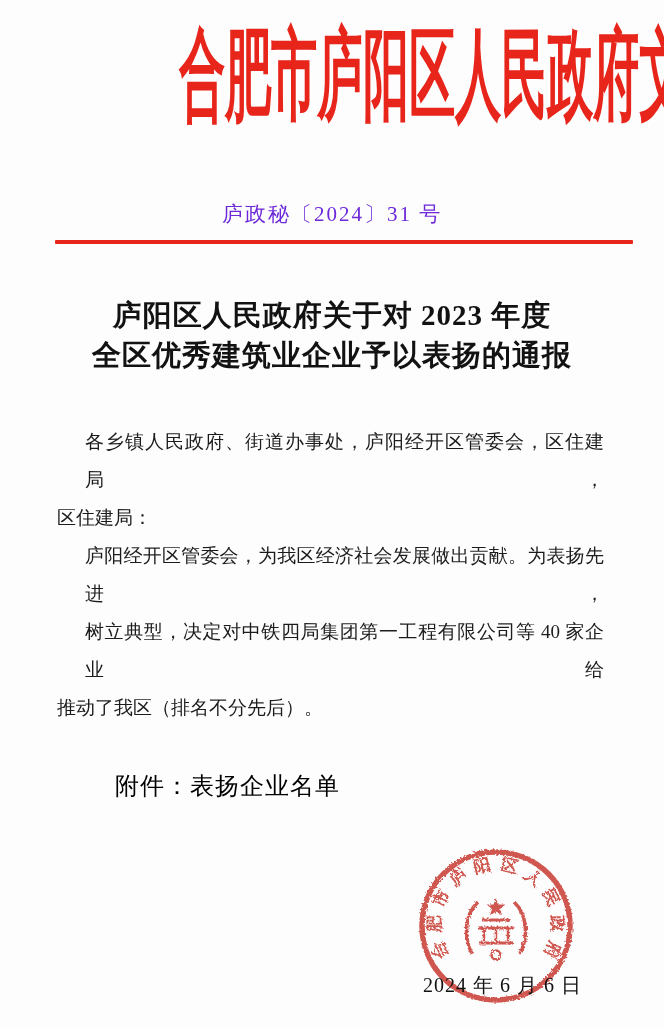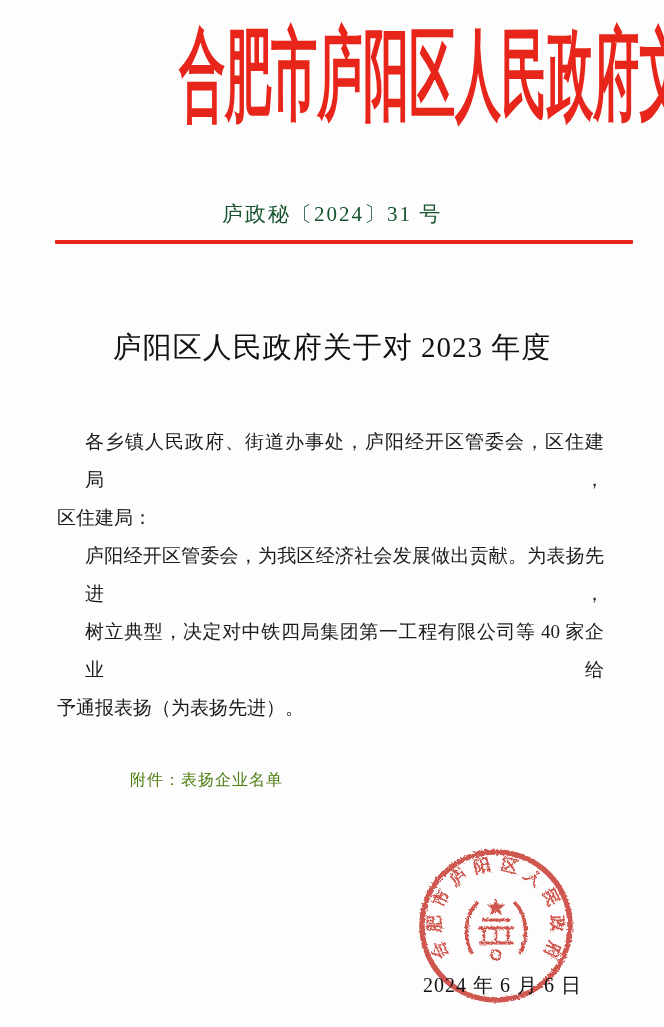--- a/index.html
+++ b/index.html
@@ -16,42 +16,42 @@
     text-align:center;white-space:nowrap;
     font-size:100px;line-height:1.0;font-weight:bold;
     color:#e8251b;
     transform:scaleX(0.46);
     transform-origin:50% 0;
     letter-spacing:0px;
   }
   .doc-number{
     position:absolute;top:200px;left:0;width:664px;
     text-align:center;
-    font-size:21px;letter-spacing:2px;color:#14532d;
+    font-size:21px;letter-spacing:2px;color:#6d28d9;
   }
   .red-rule{
     position:absolute;top:240px;left:55px;width:578px;height:4px;
     background:#e8251b;border-radius:1px;
   }
   .doc-title{
     position:absolute;top:295px;left:0;width:664px;
-    text-align:center;font-weight:normal;
-    font-size:29px;line-height:40px;letter-spacing:1px;color:#121212;margin-top:32px;
+    text-align:center;font-weight:bold;
+    font-size:29px;line-height:40px;letter-spacing:1px;color:#121212;
   }
   .doc-body{
     position:absolute;top:423px;left:57px;width:547px;
     font-size:19px;line-height:38px;color:#1c1c1c;
   }
   .ln{white-space:nowrap;}
   .ln.fill{white-space:normal;text-align:justify;text-align-last:justify;margin-left:28px;}
   .ln.ind{padding-left:35px;}
   .ln.ind2{padding-left:33px;}
   .attachment{
-    position:absolute;top:770px;left:130px;
-    font-size:16px;letter-spacing:1px;color:#4d7c0f;
+    position:absolute;top:770px;left:115px;
+    font-size:24px;letter-spacing:1px;color:#000000;
   }
   .seal{
     position:absolute;left:411px;top:841px;width:170px;height:170px;
   }
   .seal text{
     font-family:"Liberation Serif","DejaVu Serif",serif;
     font-weight:bold;
   }
   .doc-date{
     position:absolute;top:972px;left:423px;
@@ -65,28 +65,29 @@
 <div class="page">
 
   <div class="header-title">合肥市庐阳区人民政府文件</div>
 
   <div class="doc-number">庐政秘〔2024〕31 号</div>
 
   <div class="red-rule"></div>
 
   <div class="doc-title">
     <div>庐阳区人民政府关于对 2023 年度</div>
+    <div>全区优秀建筑业企业予以表扬的通报</div>
   </div>
 
   <div class="doc-body">
     <div class="ln fill">各乡镇人民政府、街道办事处，庐阳经开区管委会，区住建局，</div>
     <div class="ln">区住建局：</div>
     <div class="ln fill">庐阳经开区管委会，为我区经济社会发展做出贡献。为表扬先进，</div>
     <div class="ln fill">树立典型，决定对中铁四局集团第一工程有限公司等 40 家企业给</div>
-    <div class="ln">予通报表扬（为表扬先进）。</div>
+    <div class="ln">推动了我区（排名不分先后）。</div>
   </div>
 
   <div class="attachment">附件：表扬企业名单</div>
 
   <svg class="seal" viewBox="0 0 170 170">
     <defs>
       <filter id="rough" x="-10%" y="-10%" width="120%" height="120%">
         <feTurbulence type="fractalNoise" baseFrequency="0.5" numOctaves="2" result="n" seed="7"></feTurbulence>
         <feDisplacementMap in="SourceGraphic" in2="n" scale="4"></feDisplacementMap>
       </filter>

